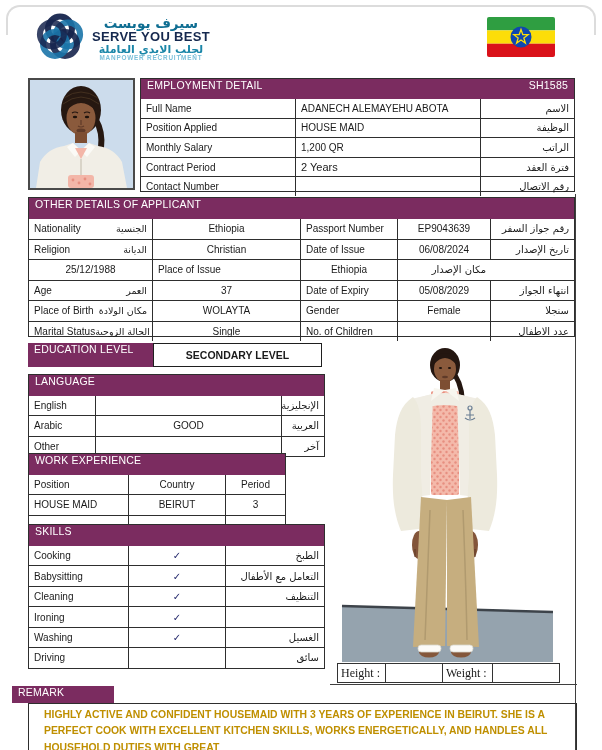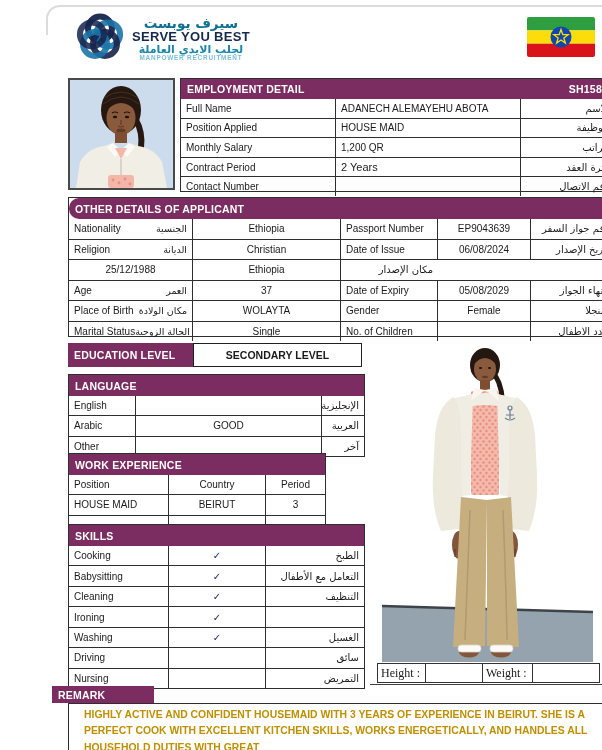--- a/index.html
+++ b/index.html
@@ -1,53 +1,53 @@
 <!DOCTYPE html>
 <html style="--accent-purple: #7B2C60; --remark-gold: #BF8F00; --check-navy: #23276B; --border-dark: #2e2e2e; --flag-green: #2f9e41; --flag-yellow: #fcdd09; --flag-red: #da121a; --flag-blue: #0f47af; --logo-navy: #16254d; --logo-blue: #1b74a8;"><head>
 <meta charset="utf-8">
 <style>
   html,body{margin:0;padding:0;}
   body{
     width:602px;height:750px;position:relative;overflow:hidden;background:#fff;
     font-family:"Liberation Sans",sans-serif;color:#1a1a1a;
   }
-  .abs{position:absolute;box-sizing:border-box;margin-left:40px;}
+  .abs{position:absolute;box-sizing:border-box;}
   
   .page-top-edge{left:6px;top:5px;width:590px;height:30px;border:2px solid #dcdcdc;border-bottom:none;border-radius:14px 14px 0 0;}
   .page-right-border{left:575px;top:194px;width:0;height:556px;border-left:1.6px solid #3f3f3f;}
   .right-col-bottom{left:330px;top:684px;width:247px;height:0;border-top:1.2px solid #3f3f3f;}
   
   .brand{left:33px;top:10px;display:flex;align-items:center;gap:5px;}
   .brand-text{display:flex;flex-direction:column;align-items:center;line-height:1.05;}
   .brand-ar{font-size:13.5px;font-weight:bold;color:#0f6e92;font-family:"DejaVu Sans",sans-serif;}
   .brand-en{font-size:13px;font-weight:bold;color:#15284e;letter-spacing:.3px;}
   .brand-ar2{font-size:11px;font-weight:bold;color:#1a86a8;font-family:"DejaVu Sans",sans-serif;}
   .brand-sub{font-size:6.4px;font-weight:bold;color:#7cc0da;letter-spacing:.8px;}
   .flag{left:487px;top:17px;width:68px;height:40px;border-radius:2px;overflow:hidden;}
   
-  .bar{background:var(--accent-purple,#7B2C60);color:#fff;font-weight:bold;font-size:10.5px;
-       display:flex;align-items:center;padding:0 6px;box-sizing:border-box;letter-spacing:.2px;}
+  .bar{background:var(--accent-purple,#7B2C60);color:#fff;font-weight:normal;font-size:10.5px;
+       display:flex;align-items:flex-start;padding:0 6px;box-sizing:border-box;letter-spacing:.2px;}
   
   .tbl{border:1.3px solid var(--border-dark,#2e2e2e);background:#fff;}
   .row{display:grid;border-top:1px solid var(--border-dark,#2e2e2e);}
   .row>div{box-sizing:border-box;display:flex;align-items:center;font-size:10px;
            padding:0 5px;overflow:hidden;white-space:nowrap;}
   .bdr{border-right:1px solid var(--border-dark,#2e2e2e);}
   .ctr{justify-content:center;}
   .ar{direction:rtl;font-family:"DejaVu Sans",sans-serif;font-size:9.5px;}
   .hdr-split{justify-content:space-between;display:flex;width:100%;}
   
   .emp{left:140px;top:78px;width:435px;height:114px;}
   .emp .bar{height:20px;}
   .emp .row{grid-template-columns:155px 185px 1fr;height:18.6px;}
   
   .photo-box{left:28px;top:78px;width:107px;height:112px;border:2px solid #4a4a4a;background:#ccdcec;}
   
   .other{left:28px;top:197px;width:547px;height:140px;}
-  .other .bar{height:21px;border-radius:10px;}
+  .other .bar{height:21px;}
   .other .row{grid-template-columns:124px 148px 97px 93px 1fr;height:19.55px;}
   .dual{justify-content:space-between;}
   .dual .ar{font-size:9.5px;}
   
   .edu-bar{left:28px;top:343px;width:125px;height:24px;}
   .edu-val{left:153px;top:343px;width:169px;height:24px;border:1.6px solid #1f1f1f;background:#fff;
            display:flex;align-items:center;justify-content:center;font-weight:bold;font-size:10.5px;}
   
   .lang{left:28px;top:374px;width:297px;}
   .lang .bar{height:21px;}
@@ -189,20 +189,21 @@
         <span>Religion</span>
         <span class="ar">الديانة</span>
       </div>
     <div class="bdr ctr">Christian</div>
     <div class="bdr">Date of Issue</div>
     <div class="bdr ctr">06/08/2024</div>
     <div class="ar">تاريخ الإصدار</div>
   </div>
   <div class="row">
     <div class="bdr ctr">25/12/1988</div>
+    <div class="bdr">Place of Issue</div>
     <div class="bdr ctr">Ethiopia</div>
     <div class="ar">مكان الإصدار</div>
   </div>
   <div class="row">
     <div class="bdr dual">
         <span>Age</span>
         <span class="ar">العمر</span>
       </div>
     <div class="bdr ctr">37</div>
     <div class="bdr">Date of Expiry</div>
@@ -303,25 +304,20 @@
   </div>
   <div class="row">
     <div class="bdr">Washing</div>
     <div class="bdr ctr check">✓</div>
     <div class="ar">الغسيل</div>
   </div>
   <div class="row">
     <div class="bdr">Driving</div>
     <div class="bdr ctr check"></div>
     <div class="ar">سائق</div>
-  </div>
-  <div class="row">
-    <div class="bdr">Nursing</div>
-    <div class="bdr ctr check"></div>
-    <div class="ar">التمريض</div>
   </div>
 </div>
 
 <div class="abs full-photo">
   <svg width="240" height="340" viewBox="0 0 240 340">
     <defs>
       <pattern id="pk2" width="6" height="7" patternUnits="userSpaceOnUse">
         <rect width="6" height="7" fill="#f4b9aa"></rect>
         <circle cx="1.5" cy="2" r="1.2" fill="#e78f80"></circle>
         <circle cx="4.5" cy="5.5" r="1.2" fill="#e78f80"></circle>

